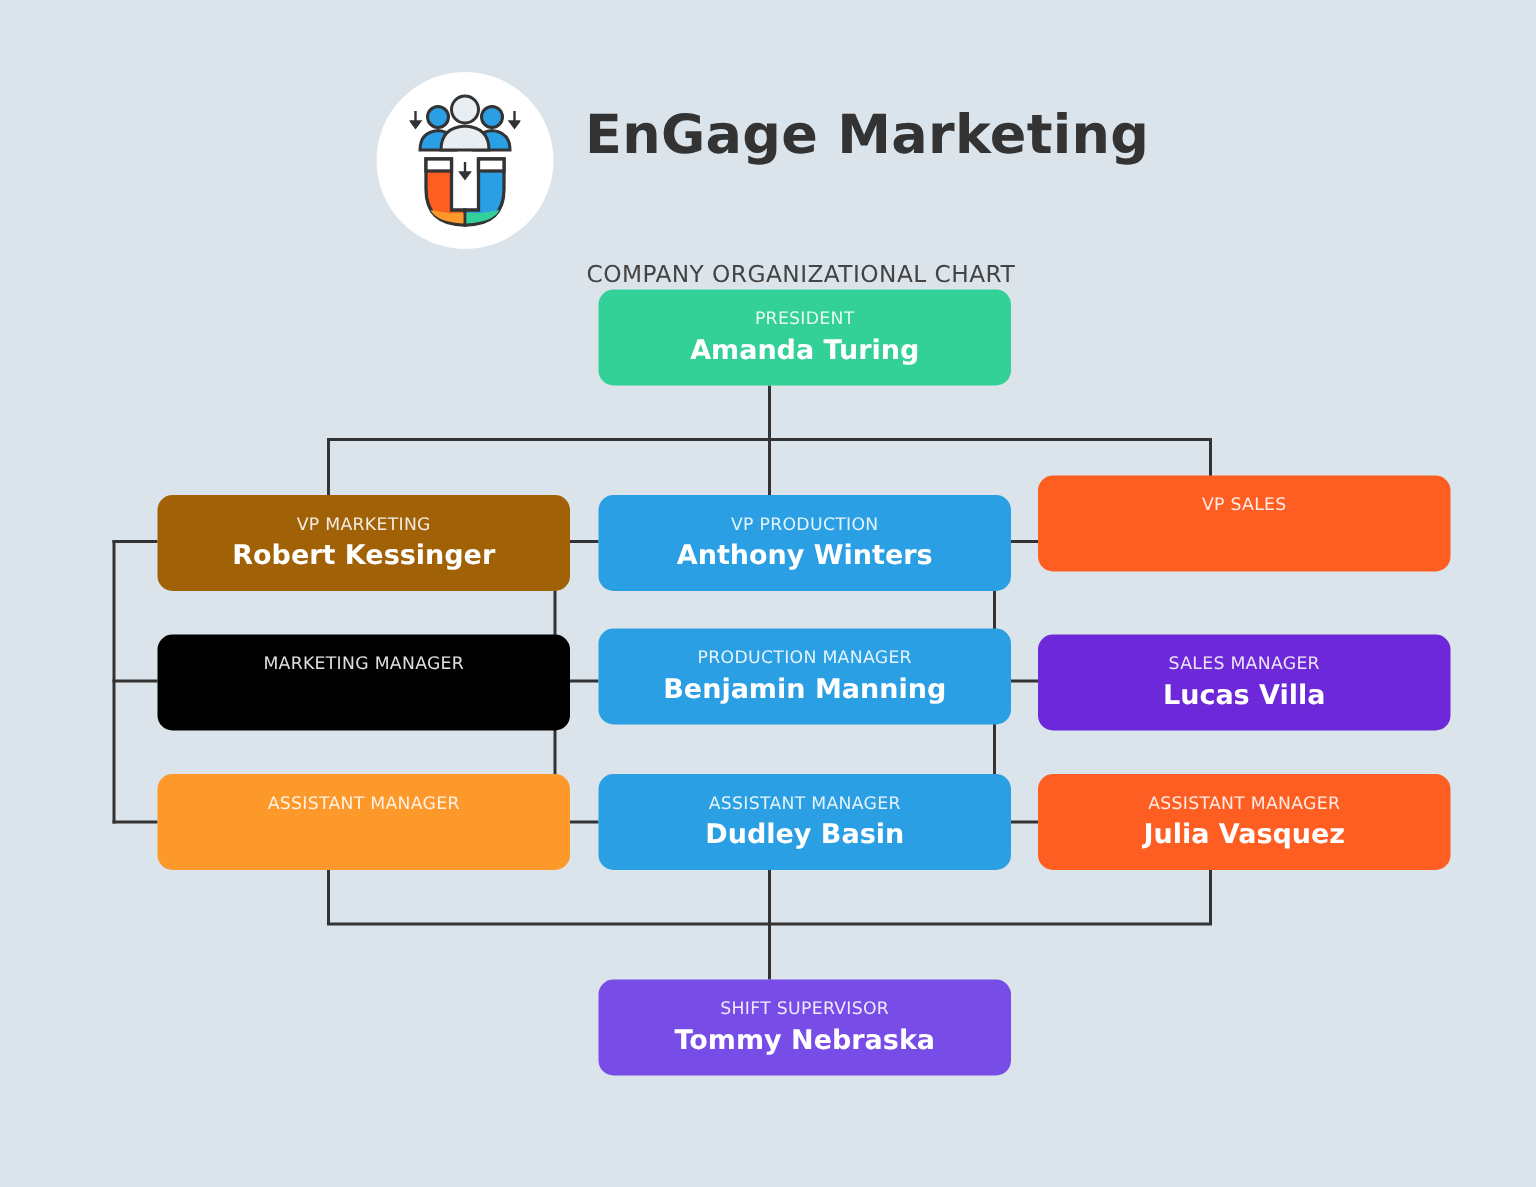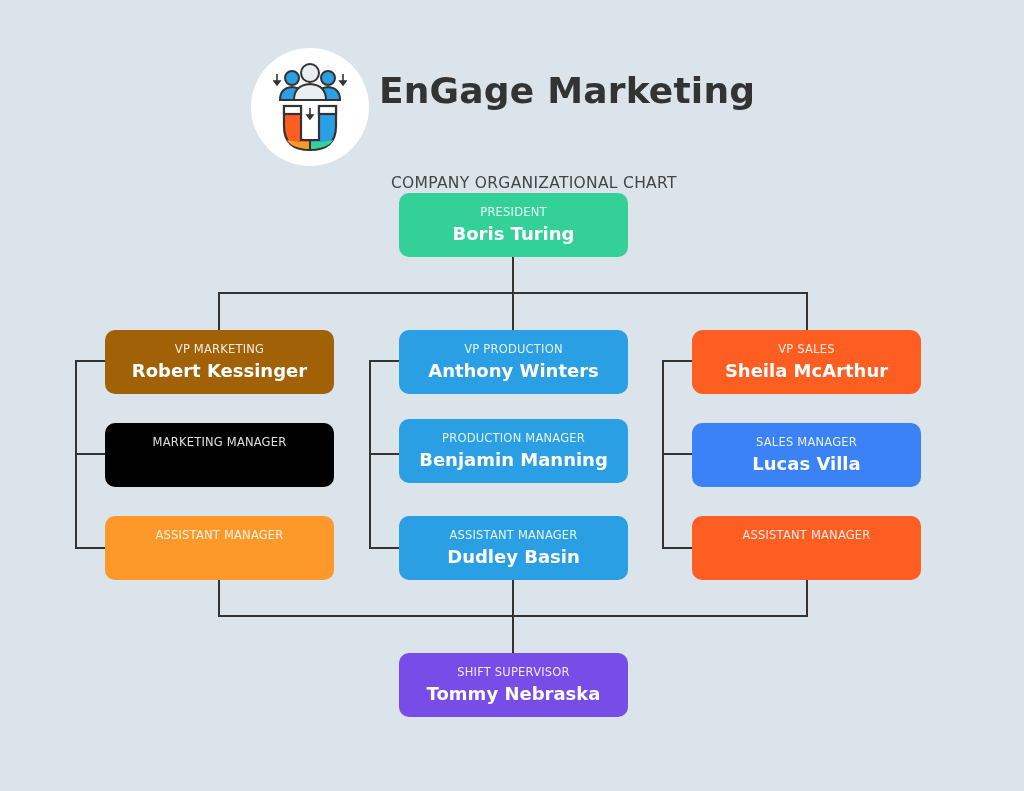--- a/index.html
+++ b/index.html
@@ -9,33 +9,33 @@
       position: relative; overflow: hidden;
       font-family: "DejaVu Sans", "Liberation Sans", sans-serif;
     }
     .logo-circle {
       position: absolute; left: 251px; top: 48px;
       width: 118px; height: 118px; border-radius: 50%;
       background: #ffffff;
     }
     .logo-circle svg { position: absolute; left: 22px; top: 12px; }
     .title {
-      position: absolute; left: 379px; top: 70px;
+      position: absolute; left: 390px; top: 70px;
       font-size: 36px; font-weight: bold; color: #333333;
       letter-spacing: 0.2px; white-space: nowrap;
     }
     .subtitle {
       position: absolute; left: 391px; top: 126px;
       font-size: 15.5px; color: #444444; letter-spacing: 0.3px;
       white-space: nowrap;
       margin-top: 48px;
     }
     .line { position: absolute; background: #333333; }
     .node {
-      position: absolute; width: 229px; height: 64px;
+      position: absolute; width: 275px; height: 64px;
       border-radius: 10px; color: #ffffff; text-align: center;
       box-sizing: border-box; cursor: pointer;
     }
     .node .role {
       position: absolute; left: 0; right: 0; top: 12px;
       font-size: 11.5px; letter-spacing: 0.2px; opacity: 0.88;
       white-space: nowrap;
     }
     .node .name {
       position: absolute; left: 0; right: 0; top: 30px;
@@ -99,21 +99,21 @@
 <div class="line" style="left:662px;top:453px;width:30px;height:2px;"></div>
 <div class="line" style="left:662px;top:547px;width:30px;height:2px;"></div>
 
 <div class="line" style="left:218px;top:579px;width:2px;height:37px;"></div>
 <div class="line" style="left:806px;top:579px;width:2px;height:37px;"></div>
 <div class="line" style="left:218px;top:615px;width:590px;height:2px;"></div>
 <div class="line" style="left:512px;top:579px;width:2px;height:74px;"></div>
 
 <div class="node" style="left:399px;top:193px;background:#33d198;">
   <div class="role">PRESIDENT</div>
-  <div class="name">Boris Turing</div>
+  <div class="name">Amanda Turing</div>
 </div>
 
 <div class="node" style="left:105px;top:330px;background:#a16207;">
   <div class="role">VP MARKETING</div>
   <div class="name">Robert Kessinger</div>
 </div>
 <div class="node" style="left:105px;top:423px;background:#000000;">
   <div class="role">MARKETING MANAGER</div>
 </div>
 <div class="node" style="left:105px;top:516px;background:#fd982a;">
@@ -126,28 +126,28 @@
 </div>
 <div class="node" style="left:399px;top:419px;background:#2b9fe3;">
   <div class="role">PRODUCTION MANAGER</div>
   <div class="name">Benjamin Manning</div>
 </div>
 <div class="node" style="left:399px;top:516px;background:#2b9fe3;">
   <div class="role">ASSISTANT MANAGER</div>
   <div class="name">Dudley Basin</div>
 </div>
 
-<div class="node" style="left:692px;top:330px;background:#fe5e22;border-radius:11px;">
+<div class="node" style="left:692px;top:317px;background:#fe5e22;">
   <div class="role">VP SALES</div>
-  <div class="name">Sheila McArthur</div>
 </div>
-<div class="node" style="left:692px;top:423px;background:#3b82f6;">
+<div class="node" style="left:692px;top:423px;background:#6d28d9;">
   <div class="role">SALES MANAGER</div>
   <div class="name">Lucas Villa</div>
 </div>
 <div class="node" style="left:692px;top:516px;background:#fe5e22;">
   <div class="role">ASSISTANT MANAGER</div>
+  <div class="name">Julia Vasquez</div>
 </div>
 
 <div class="node" style="left:399px;top:653px;background:#784ce6;">
   <div class="role">SHIFT SUPERVISOR</div>
   <div class="name">Tommy Nebraska</div>
 </div>
 
 </body></html>

